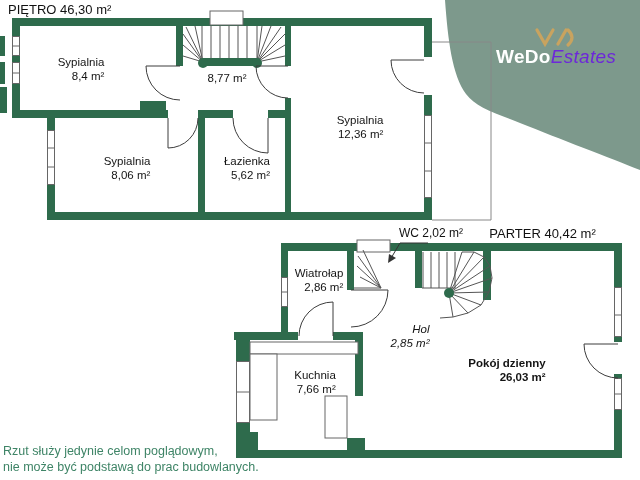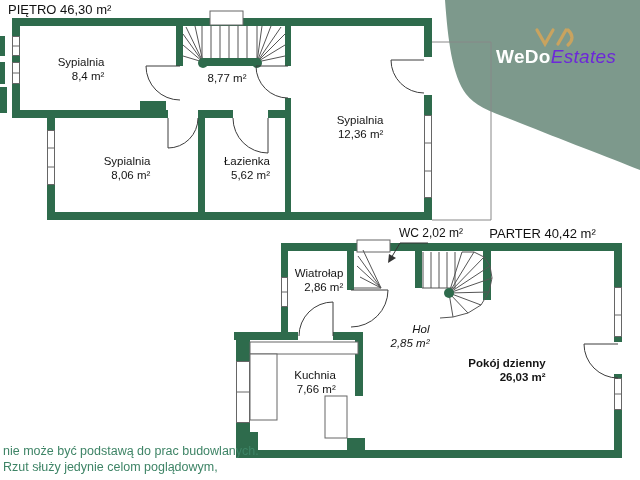--- a/index.html
+++ b/index.html
@@ -268,17 +268,17 @@
     <div>7,66 m²</div>
   </div>
   <div class="room-label" style="left:507px;top:370px;font-weight:bold;">
     <div>Pokój dzienny</div>
     <div>26,03 m²</div>
   </div>
 
   <div class="logo-text"><span class="bold">WeDo</span><span class="light">Estates</span></div>
 
   <div class="disclaimer">
+    <div>Rzut służy jedynie celom poglądowym,</div>
     <div>nie może być podstawą do prac budowlanych.</div>
-    <div>Rzut służy jedynie celom poglądowym,</div>
   </div>
 
 </div>
 
 </body></html>

